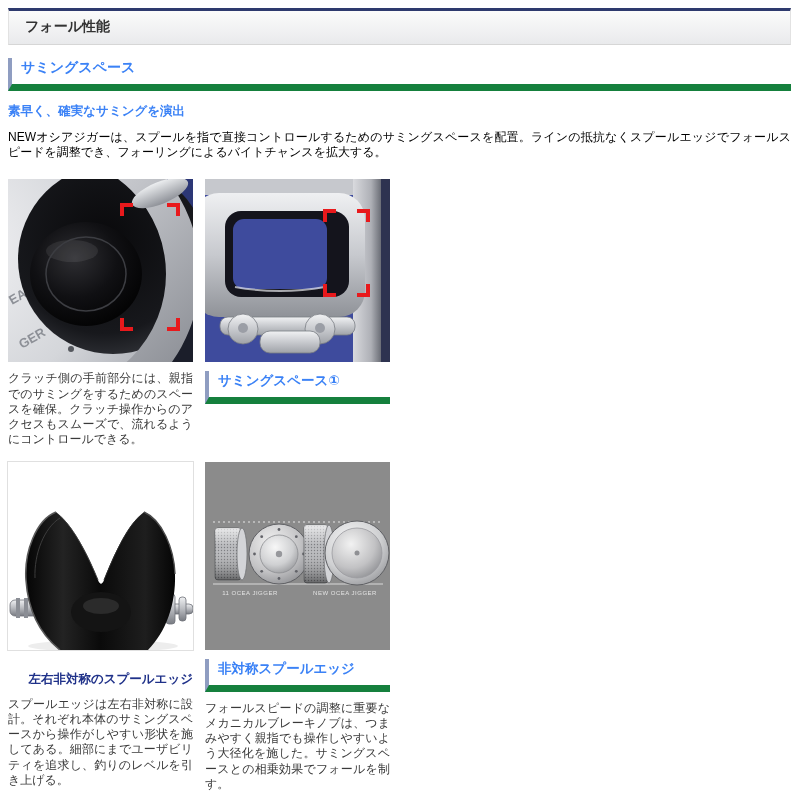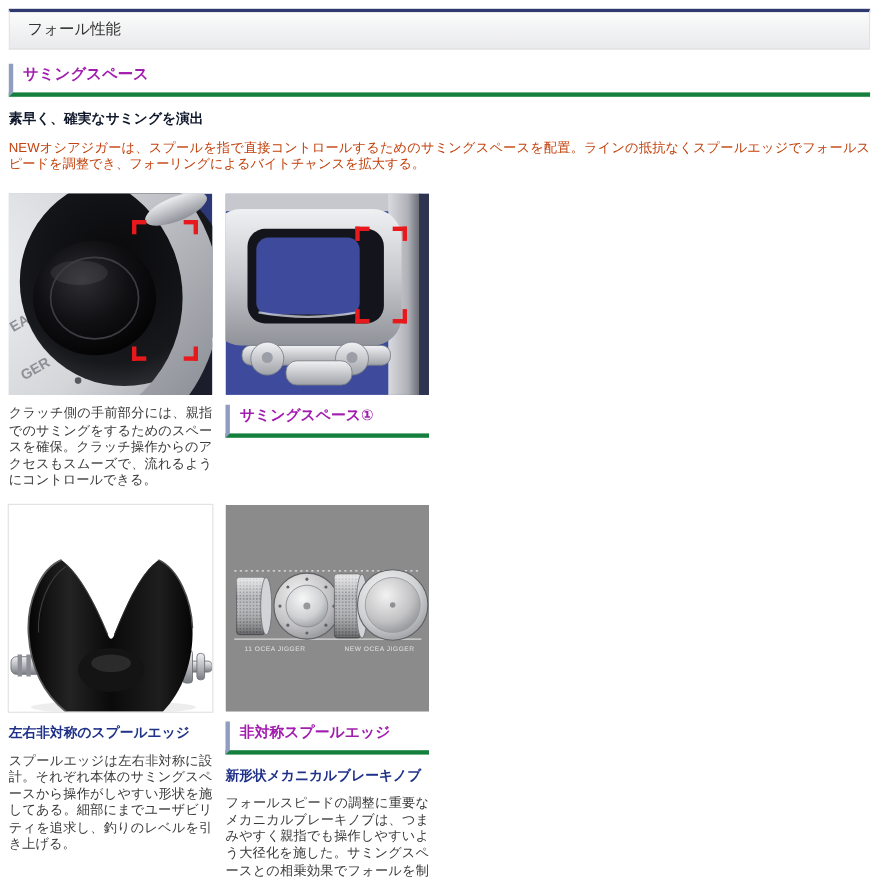--- a/index.html
+++ b/index.html
@@ -11,40 +11,40 @@
   .page{padding:8px 9px 0 8px;}
 
   
   .header-bar{
     border-top:3px solid #2e3a6e;
     border-left:1px solid #e2e2e2;
     border-right:1px solid #e2e2e2;
     border-bottom:1px solid #d6d6d6;
     background:linear-gradient(#fbfbfb,#e9eaec);
     padding:7px 16px 8px 16px;
-    font-size:14px;font-weight:normal;color:#333;
+    font-size:14px;font-weight:bold;color:#333;
     margin-bottom:13px;
   }
 
   
   .rule-head{
     border-left:4px solid #8f9dc1;
-    border-bottom:4px solid #15803d;
+    border-bottom:7px solid #15803d;
     padding:1px 0 7px 9px;
-    font-size:14px;font-weight:bold;color:#a21caf;
+    font-size:14px;font-weight:bold;color:#3b82f6;
   }
   .section-header{margin-bottom:12px;}
 
   .lead{
-    color:#0f172a;font-weight:bold;font-size:12.5px;
+    color:#3b82f6;font-weight:bold;font-size:12.5px;
     margin:0 0 10px 0;
     font-family:Liberation Serif, serif;
   }
   .intro{
-    font-size:12px;line-height:1.27;color:#c2410c;
+    font-size:12px;line-height:1.27;color:#000000;
     margin:10px 0 19px 0;text-align:justify;
   }
 
   .grid{
     display:grid;
     grid-template-columns:185px 185px;
     column-gap:12px;
   }
   .cell{margin-bottom:0;}
   .cell.row1{margin-bottom:14px;}
@@ -52,21 +52,22 @@
   .photo{display:block;width:185px;margin:0 0 9px 0;}
   .photo svg{display:block;}
   .photo.bordered svg{outline:1px solid #e0e0e0;}
 
   .caption{
     font-size:13.5px;
     margin:0 0 9px 0;
   }
   .subtitle{
     color:#1f3189;font-weight:bold;font-size:12.5px;
-    margin:11px 0 9px 0;
+    margin:21px 0 9px 0;
+    text-align:right;
   }
   .cell p.body{
     font-size:12px;line-height:1.27;color:#3a3a3a;
     margin:0;text-align:justify;
   }
 </style>
 </head>
 <body>
 
 <div class="page">
@@ -292,18 +293,17 @@
           <circle cx="152" cy="91" r="25" fill="url(#dial4)" stroke="#9a9b9f" stroke-width="0.8"></circle>
           <circle cx="152" cy="91" r="2.5" fill="#8f9094"></circle>
 
           <text x="45" y="133" font-size="6" fill="#e2e2e2" text-anchor="middle" letter-spacing="0.5">11 OCEA JIGGER</text>
           <text x="140" y="133" font-size="6" fill="#e2e2e2" text-anchor="middle" letter-spacing="0.5">NEW OCEA JIGGER</text>
         </svg>
       </span>
       <div class="rule-head caption">
         <span>非対称スプールエッジ</span>
       </div>
-      <p class="subtitle">新形状メカニカルブレーキノブ</p>
       <p class="body">フォールスピードの調整に重要なメカニカルブレーキノブは、つまみやすく親指でも操作しやすいよう大径化を施した。サミングスペースとの相乗効果でフォールを制す。</p>
     </div>
 
   </div>
 </div>
 
 </body></html>

